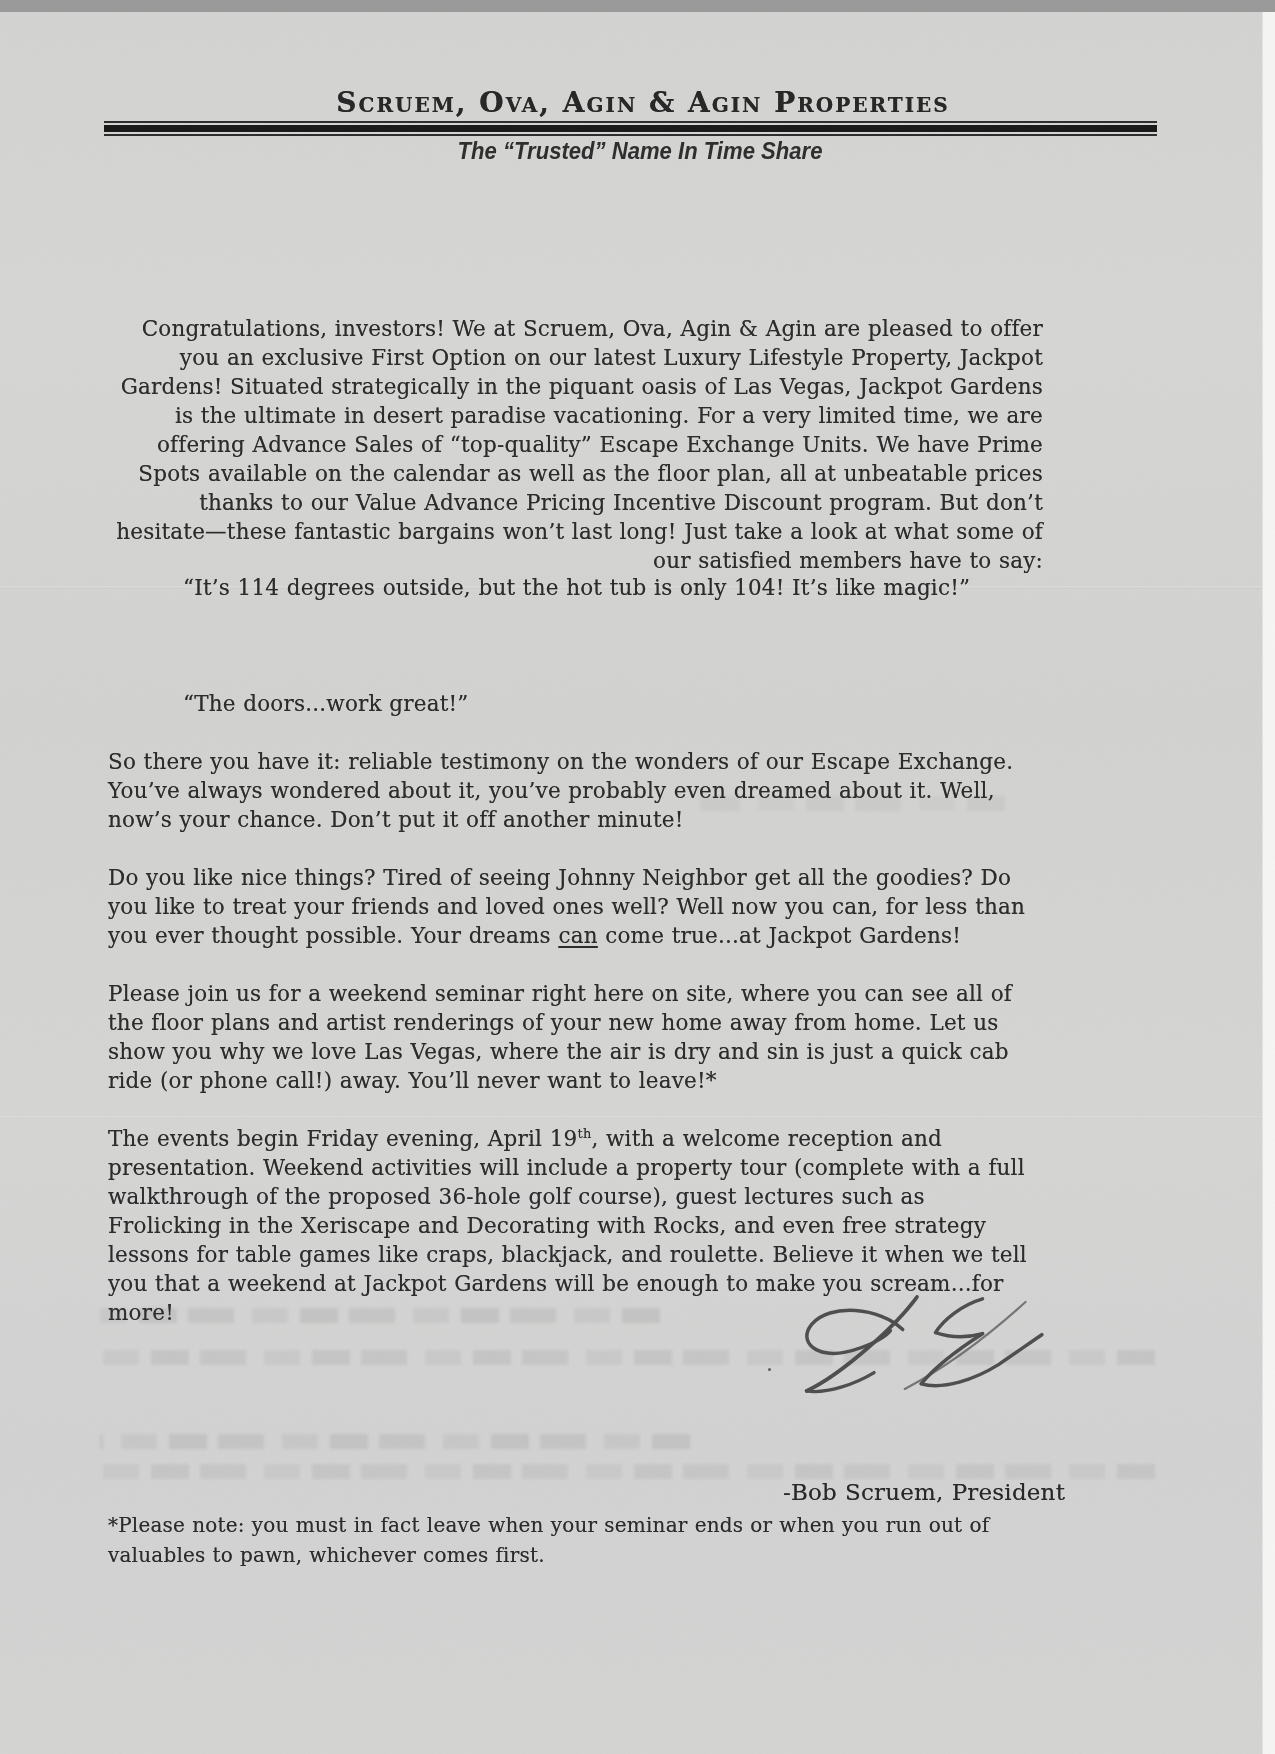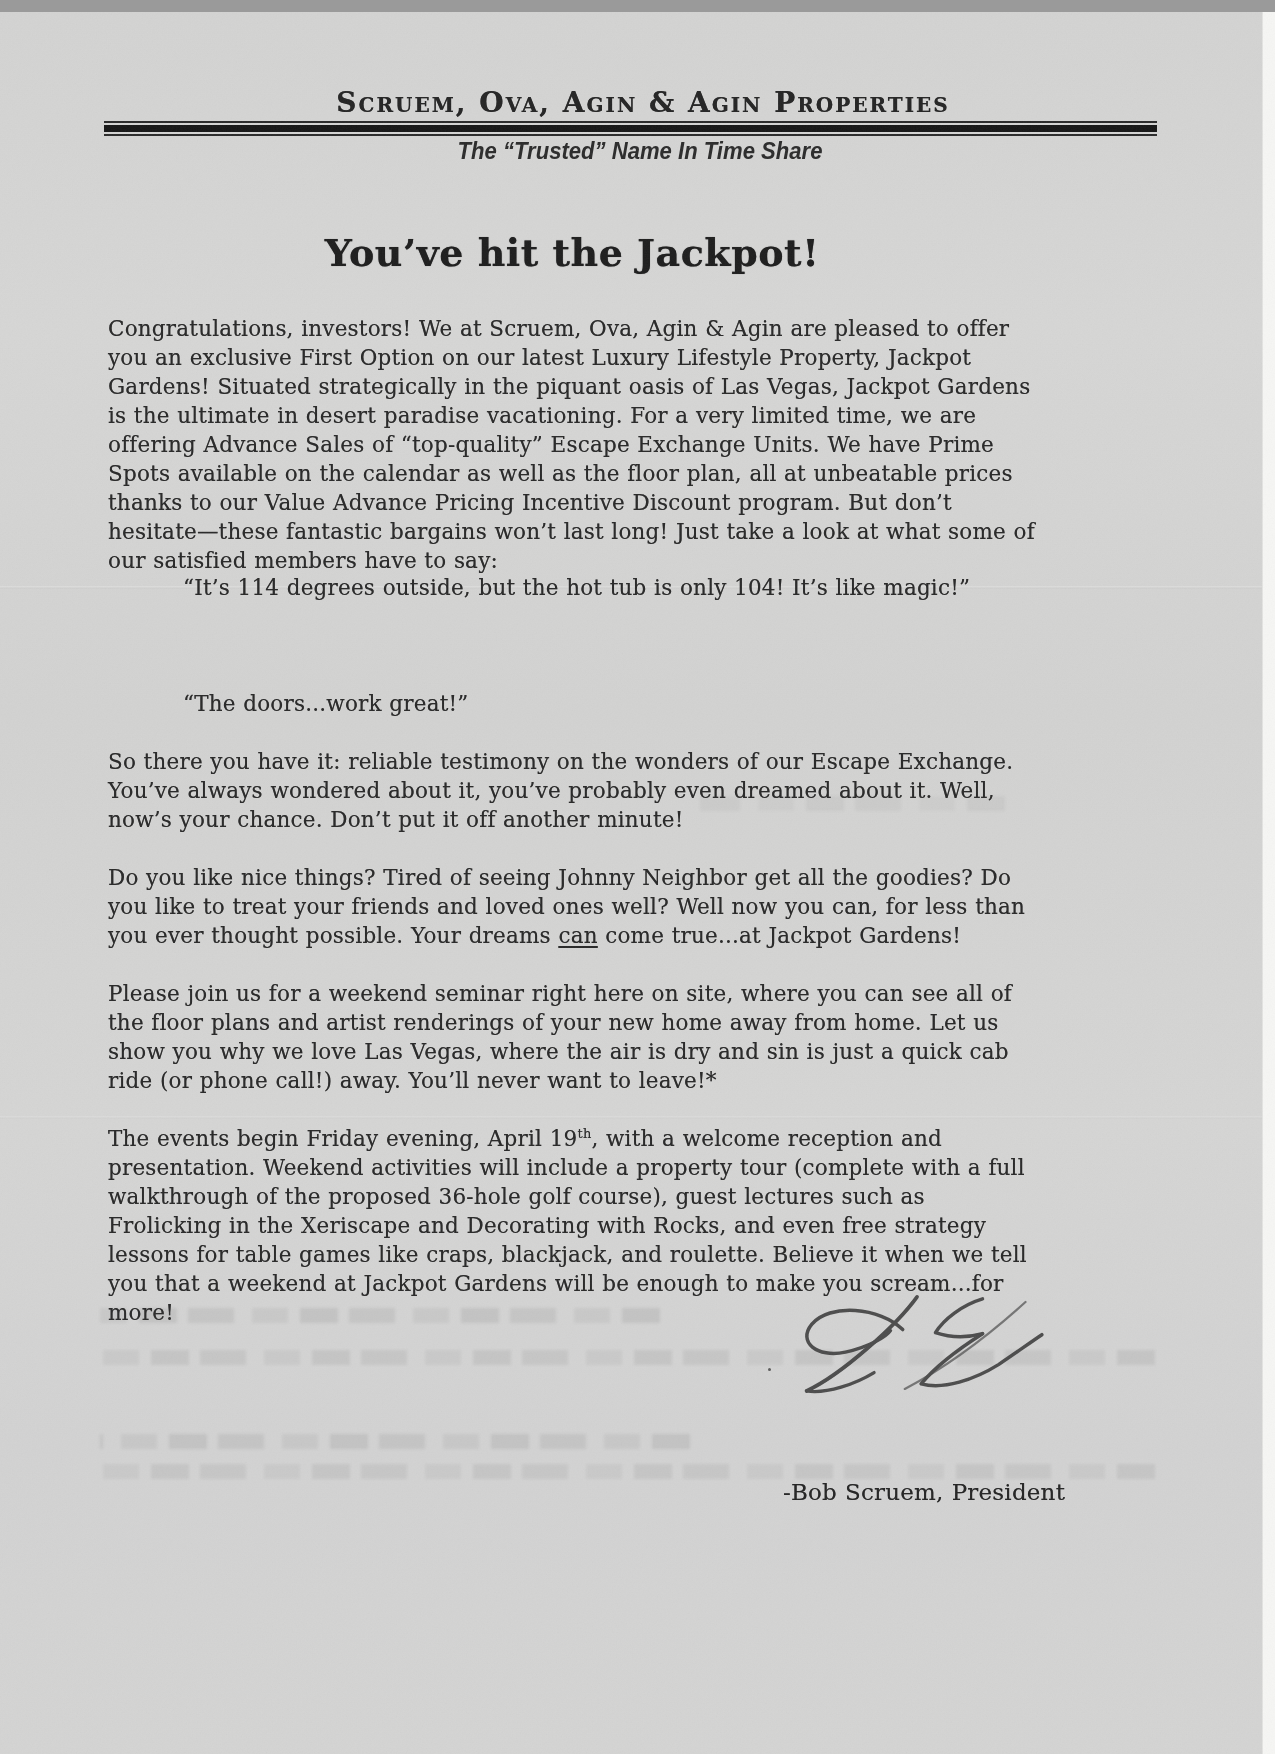--- a/index.html
+++ b/index.html
@@ -62,21 +62,21 @@
     position:absolute; left:108px; width:935px;
     font-size:21.5px; line-height:29px;
     letter-spacing:.2px; word-spacing:.5px;
     color:#282828;
     text-shadow:0 0 .5px rgba(40,40,40,.55);
   }
   .quote { left:183px; width:860px; }
   .u { text-decoration:underline; text-underline-offset:3px;text-align:center; }
   sup.ord { font-size:13px; vertical-align:super; line-height:0; }
 
-  .p1 { top:302px; }
+  .p1 { top:302px;text-align:right; }
   .q1 { top:561px; }
   .q2 { top:619px; }
   .q3 { top:677px; }
   .p2 { top:735px; }
   .p3 { top:851px; }
   .p4 { top:967px; }
   .p5 { top:1112px; }
 
   
   .signature { position:absolute; left:782px; top:1278px; width:266px; height:116px; }
@@ -120,21 +120,20 @@
   <div class="company">Scruem, Ova, Agin &amp; Agin Properties</div>
   <div class="rule">
     <div class="thin"></div>
     <div class="gap"></div>
     <div class="thick"></div>
     <div class="gap"></div>
     <div class="thin"></div>
   </div>
   <div class="tagline">The “Trusted” Name In Time Share</div>
 
-  <h1 class="headline">You’ve hit the Jackpot!</h1>
 
   <p class="body p1">Congratulations, investors! We at Scruem, Ova, Agin &amp; Agin are pleased to offer you an exclusive First Option on our latest Luxury Lifestyle Property, Jackpot Gardens! Situated strategically in the piquant oasis of Las Vegas, Jackpot Gardens is the ultimate in desert paradise vacationing. For a very limited time, we are offering Advance Sales of “top-quality” Escape Exchange Units. We have Prime Spots available on the calendar as well as the floor plan, all at unbeatable prices thanks to our Value Advance Pricing Incentive Discount program. But don’t hesitate—these fantastic bargains won’t last long! Just take a look at what some of our satisfied members have to say:</p>
 
   <p class="quote q1">“It’s 114 degrees outside, but the hot tub is only 104! It’s like magic!”</p>
   <p class="quote q3">“The doors...work great!”</p>
 
   <p class="body p2">So there you have it: reliable testimony on the wonders of our Escape Exchange. You’ve always wondered about it, you’ve probably even dreamed about it. Well, now’s your chance. Don’t put it off another minute!</p>
 
   <p class="body p3"><span>Do you like nice things? Tired of seeing Johnny Neighbor get all the goodies? Do you like to treat your friends and loved ones well? Well now you can, for less than you ever thought possible. Your dreams </span><span class="u">can</span><span> come true...at Jackpot Gardens!</span></p>
 
@@ -154,20 +153,21 @@
   <div class="ink-dot"></div>
 
   <div class="signoff">-Bob Scruem, President</div>
 
   <div class="ghost g0"></div>
   <div class="ghost g1"></div>
   <div class="ghost g2"></div>
   <div class="ghost g3"></div>
   <div class="ghost g4"></div>
 
+  <p class="footnote">*Please note: you must in fact leave when your seminar ends or when you run out of valuables to pawn, whichever comes first.</p>
 
   <svg class="noise" xmlns="http://www.w3.org/2000/svg">
     <filter id="n">
       <feTurbulence type="fractalNoise" baseFrequency="0.8" numOctaves="2" stitchTiles="stitch"></feTurbulence>
       <feColorMatrix type="saturate" values="0"></feColorMatrix>
     </filter>
     <rect width="100%" height="100%" filter="url(#n)"></rect>
   </svg>
 
 </div>

